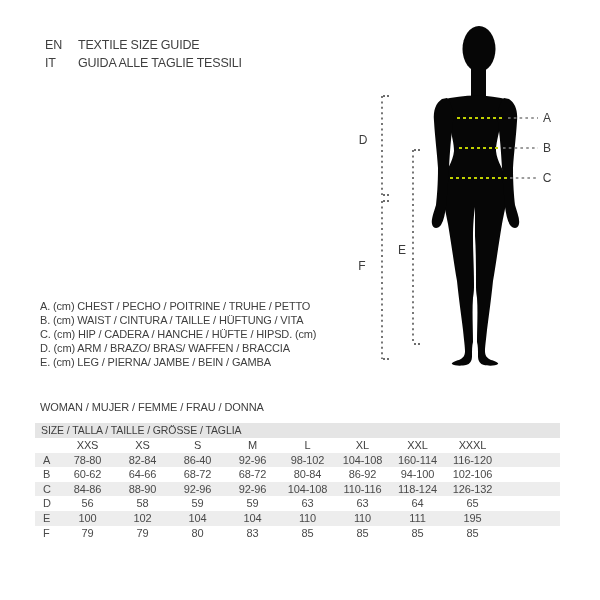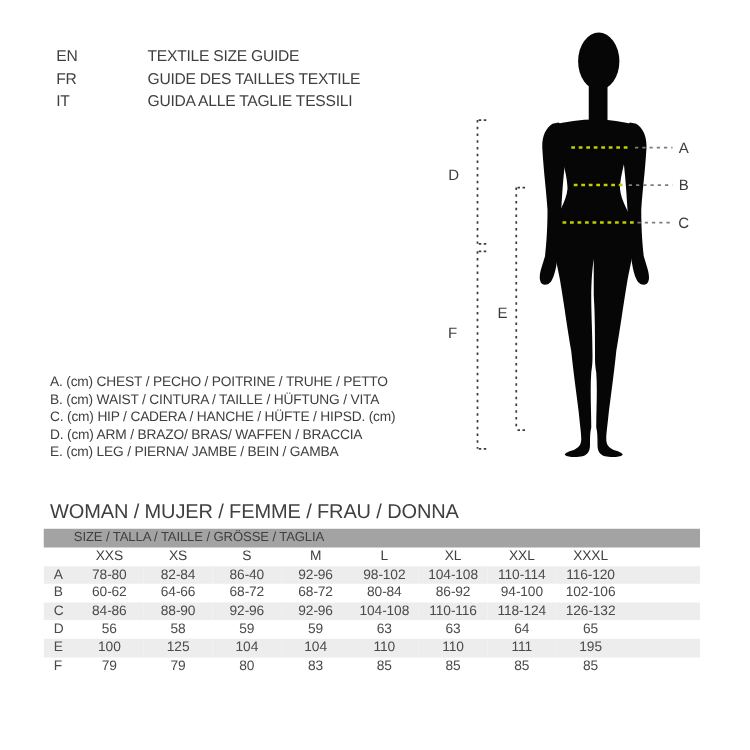--- a/index.html
+++ b/index.html
@@ -2,54 +2,50 @@
 <html><head>
 <meta charset="utf-8">
 <style>
   html,body{margin:0;padding:0;background:#ffffff;}
   .page{
     position:relative;width:600px;height:600px;background:#ffffff;overflow:hidden;
     font-family:"Liberation Sans", sans-serif;color:#3f3f3f;
   }
   
   .lang-block{position:absolute;left:45px;top:36px;}
-  .lang-row{display:flex;line-height:18px;font-size:12.5px;letter-spacing:-0.2px;font-weight:400;gap:40px;}
+  .lang-row{display:flex;line-height:18px;font-size:12.5px;letter-spacing:-0.2px;font-weight:400;}
   .lang-row .code{width:33px;flex:0 0 33px;}
   
   .fig-svg{position:absolute;left:0;top:0;width:600px;height:600px;pointer-events:none;}
   
   .marker{position:absolute;width:12px;text-align:center;font-size:12px;color:#3c3c3c;letter-spacing:0;}
   
   .desc-block{position:absolute;left:40px;top:299px;}
   .desc-line{font-size:11px;line-height:14px;letter-spacing:-0.15px;white-space:nowrap;}
   
-  .gender{position:absolute;left:40px;top:401px;font-size:16px;letter-spacing:-0.1px;}
+  .gender{position:absolute;left:40px;top:401px;font-size:11px;letter-spacing:-0.1px;}
   
   .table-wrap{position:absolute;left:35px;top:423px;width:525px;}
-  .band{height:15px;line-height:15px;background:#a3a3a3;font-size:10.5px;padding-left:24px;
+  .band{height:15px;line-height:15px;background:#e5e5e5;font-size:10.5px;padding-left:6px;
         letter-spacing:-0.1px;color:#3f3f3f;}
   table.size-table{border-collapse:collapse;table-layout:fixed;width:525px;font-size:11px;color:#4a4a4a;}
   table.size-table td{height:14.6px;line-height:14.6px;padding:0;text-align:center;letter-spacing:-0.1px;}
   table.size-table td.rowlabel{text-align:left;padding-left:8px;}
   table.size-table tr.alt{background:#ededed;}
   table.size-table tr.col-head td{color:#3f3f3f;}
 </style>
 </head>
 <body>
 
 <div class="page">
 
   <div class="lang-block">
     <div class="lang-row">
       <span class="code">EN</span>
       <span class="label">TEXTILE SIZE GUIDE</span>
-    </div>
-    <div class="lang-row">
-      <span class="code">FR</span>
-      <span class="label">GUIDE DES TAILLES TEXTILE</span>
     </div>
     <div class="lang-row">
       <span class="code">IT</span>
       <span class="label">GUIDA ALLE TAGLIE TESSILI</span>
     </div>
   </div>
 
   <svg class="fig-svg" viewBox="0 0 600 600">
     <g fill="#060606">
       <ellipse cx="479" cy="49" rx="16.5" ry="23"></ellipse>
@@ -185,21 +181,21 @@
         <td></td>
       </tr>
       <tr class="alt">
         <td class="rowlabel">A</td>
         <td>78-80</td>
         <td>82-84</td>
         <td>86-40</td>
         <td>92-96</td>
         <td>98-102</td>
         <td>104-108</td>
-        <td>110-114</td>
+        <td>160-114</td>
         <td>116-120</td>
         <td></td>
       </tr>
       <tr>
         <td class="rowlabel">B</td>
         <td>60-62</td>
         <td>64-66</td>
         <td>68-72</td>
         <td>68-72</td>
         <td>80-84</td>
@@ -228,21 +224,21 @@
         <td>59</td>
         <td>63</td>
         <td>63</td>
         <td>64</td>
         <td>65</td>
         <td></td>
       </tr>
       <tr class="alt">
         <td class="rowlabel">E</td>
         <td>100</td>
-        <td>125</td>
+        <td>102</td>
         <td>104</td>
         <td>104</td>
         <td>110</td>
         <td>110</td>
         <td>111</td>
         <td>195</td>
         <td></td>
       </tr>
       <tr>
         <td class="rowlabel">F</td>

